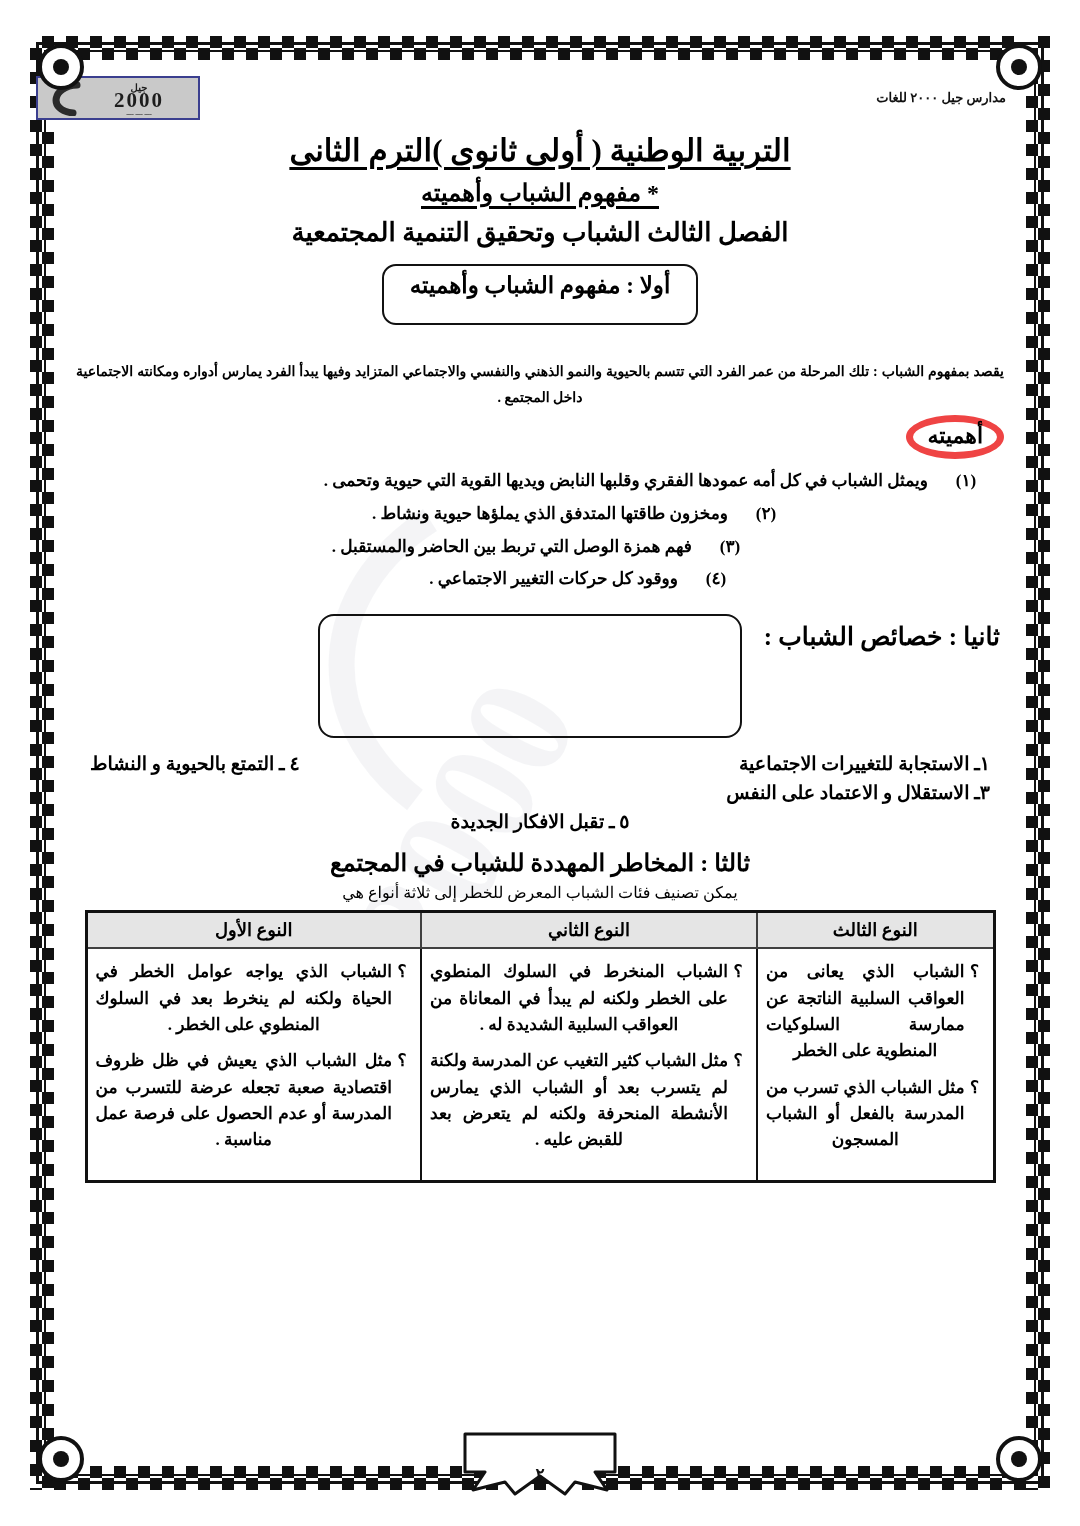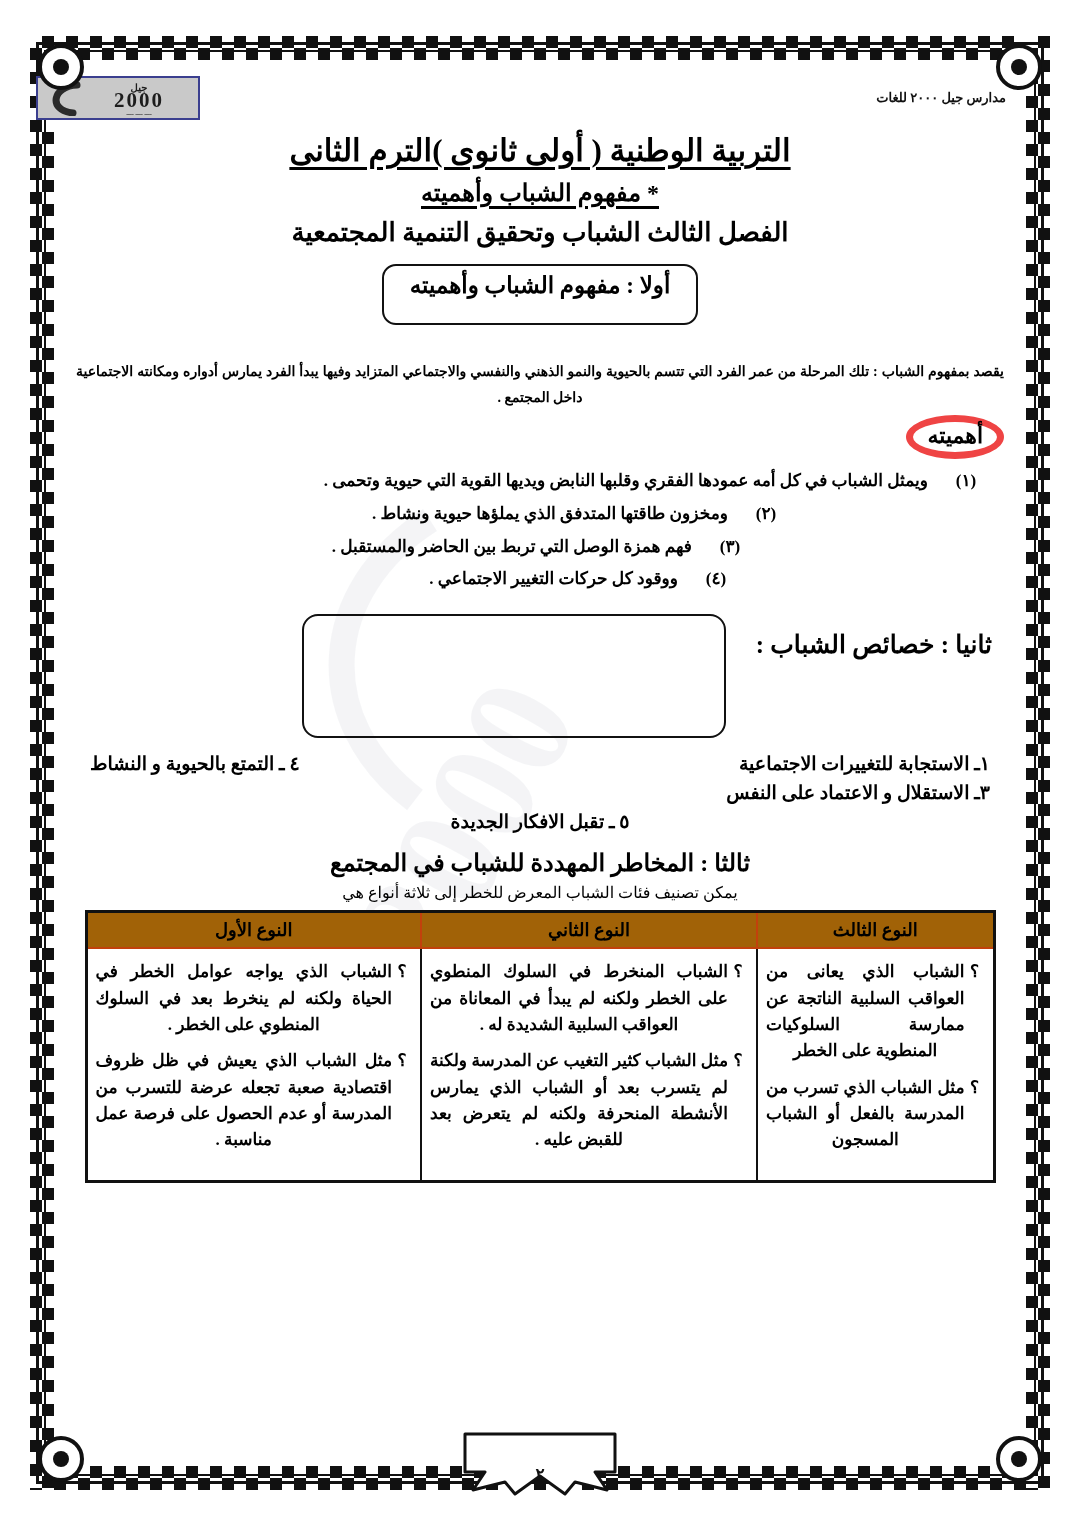--- a/index.html
+++ b/index.html
@@ -131,21 +131,21 @@
   .nrow .idx{ width:76px; flex:0 0 76px; text-align:center;}
   .nrow .txt{ flex:1 1 auto;}
   .nrow.one .txt{ text-align:justify; text-align-last:right; padding-left:20px;}
   .nrow.c .txt{ text-align:right;}
   .nrow.ind2 { padding-right:200px;}
   .nrow.ind3 { padding-right:236px;}
   .nrow.ind4 { padding-right:250px;}
 
   
   .sec2{ display:flex; align-items:flex-start; margin:20px 14px 0 14px;}
-  .sec2 h3{ margin:12px; font-size:25px; font-weight:bold; white-space:nowrap; padding-top:4px;}
+  .sec2 h3{ margin:4px; font-size:25px; font-weight:bold; white-space:nowrap; padding-top:4px;}
   .emptybox{
     margin-right:18px; flex:1 1 auto; max-width:420px;
     height:120px; border:2px solid #111; border-radius:16px;
   }
 
   .char-grid{
     margin:14px 28px 0 28px;
     display:grid; grid-template-columns:1fr 1fr;
     row-gap:6px; column-gap:10px;
     font-size:19px; font-weight:bold;
@@ -157,21 +157,21 @@
   .t-sec3{ text-align:center; font-size:24px; font-weight:bold; margin-top:16px;}
   .lead{ margin:6px 24px 0 24px; font-size:16px; text-align:center;}
 
   
   table.risk{
     margin:8px auto 0 auto; width:908px;
     border-collapse:collapse; table-layout:fixed;
     border:3px solid #111;
   }
   table.risk th{
-    background:#a16207; border:2px solid #c2410c;
+    background:#e5e5e5; border:2px solid #404040;
     font-size:18px; font-weight:bold; padding:6px 4px;
   }
   table.risk td{
     border:2px solid #111; vertical-align:top;
     padding:10px 8px 16px 8px; background:#fff;
   }
   table.risk col.c1{ width:237px;}
   table.risk col.c2{ width:336px;}
   table.risk col.c3{ width:335px;}
   .bul{ display:flex; align-items:flex-start; margin-bottom:10px;}

